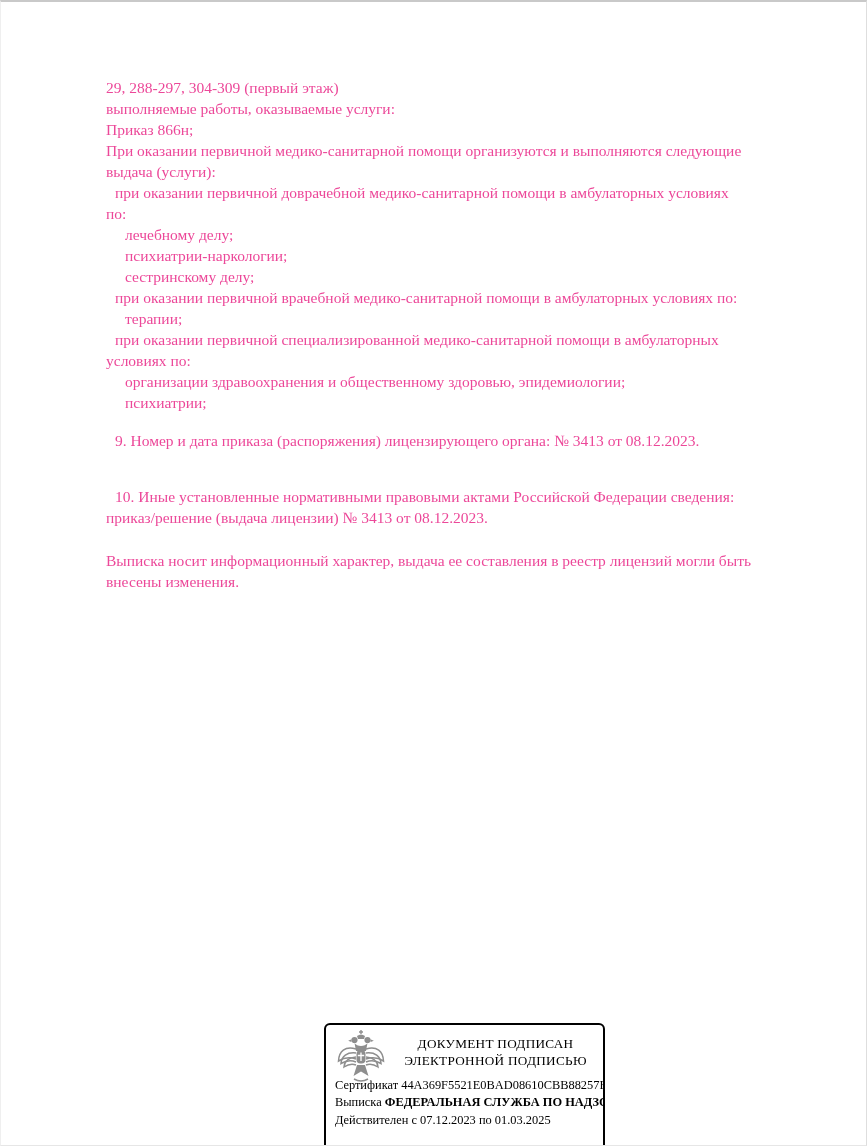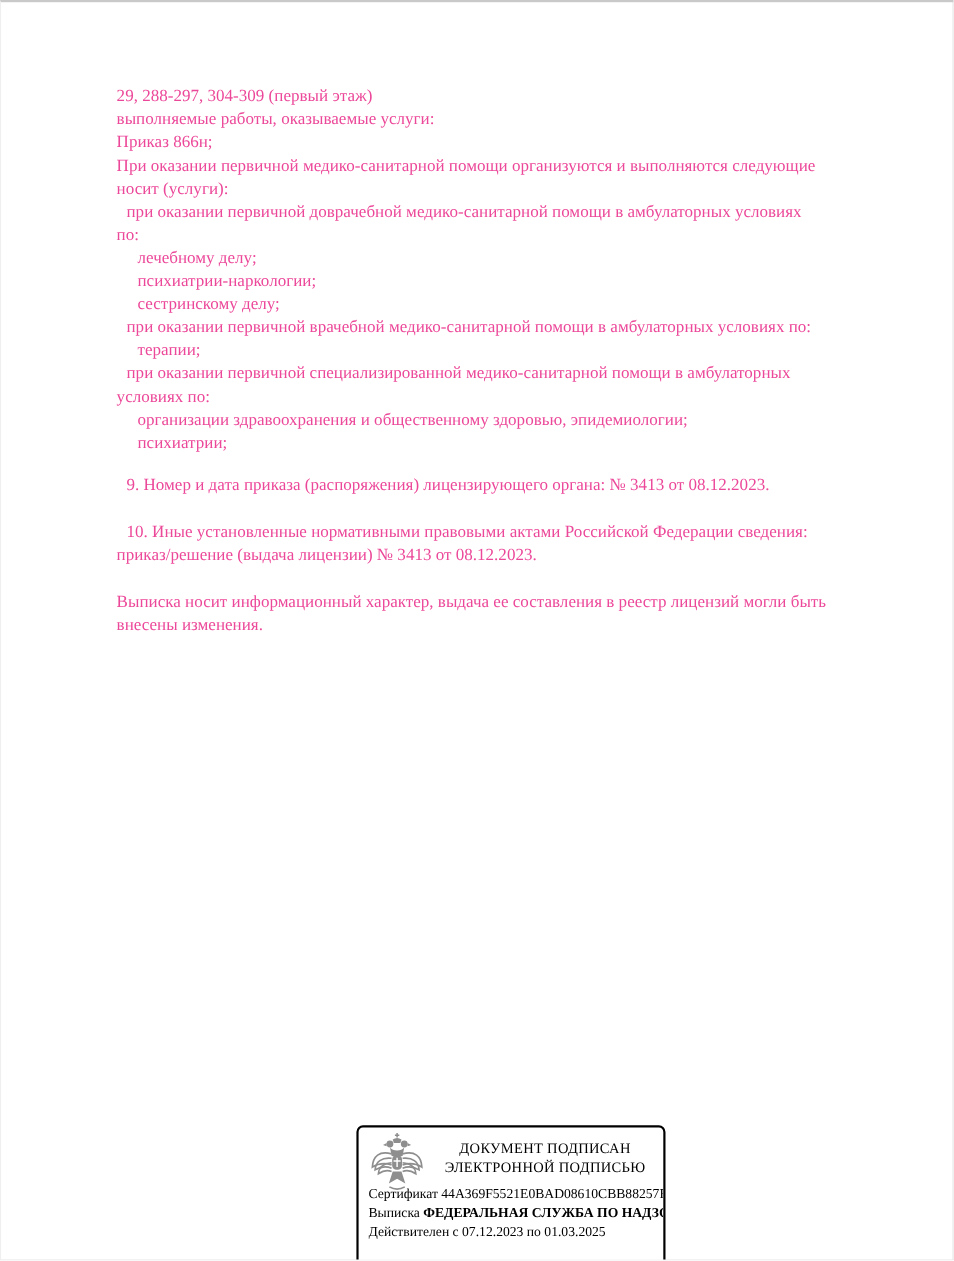--- a/index.html
+++ b/index.html
@@ -85,37 +85,37 @@
 <body>
 
 <div class="page">
 
   <div class="doc-body">
       <div class="paragraph" style="margin-top: 0px;">
         <div class="line indent-0">29, 288-297, 304-309 (первый этаж)</div>
         <div class="line indent-0">выполняемые работы, оказываемые услуги:</div>
         <div class="line indent-0">Приказ 866н;</div>
         <div class="line indent-0">При оказании первичной медико-санитарной помощи организуются и выполняются следующие</div>
-        <div class="line indent-0">носит (услуги):</div>
+        <div class="line indent-0">выдача (услуги):</div>
         <div class="line indent-1">при оказании первичной доврачебной медико-санитарной помощи в амбулаторных условиях</div>
         <div class="line indent-0">по:</div>
         <div class="line indent-2">лечебному делу;</div>
         <div class="line indent-2">психиатрии-наркологии;</div>
         <div class="line indent-2">сестринскому делу;</div>
         <div class="line indent-1">при оказании первичной врачебной медико-санитарной помощи в амбулаторных условиях по:</div>
         <div class="line indent-2">терапии;</div>
         <div class="line indent-1">при оказании первичной специализированной медико-санитарной помощи в амбулаторных</div>
         <div class="line indent-0">условиях по:</div>
         <div class="line indent-2">организации здравоохранения и общественному здоровью, эпидемиологии;</div>
         <div class="line indent-2">психиатрии;</div>
       </div>
       <div class="paragraph" style="margin-top: 17px;">
         <div class="line indent-1">9. Номер и дата приказа (распоряжения) лицензирующего органа: № 3413 от 08.12.2023.</div>
       </div>
-      <div class="paragraph" style="margin-top: 22px;">
+      <div class="paragraph" style="margin-top: 35px;">
         <div class="line indent-1">10. Иные установленные нормативными правовыми актами Российской Федерации сведения:</div>
         <div class="line indent-0">приказ/решение (выдача лицензии) № 3413 от 08.12.2023.</div>
       </div>
       <div class="paragraph" style="margin-top: 22px;">
         <div class="line indent-0">Выписка носит информационный характер, выдача ее составления в реестр лицензий могли быть</div>
         <div class="line indent-0">внесены изменения.</div>
       </div>
     </div>
 
   <div class="stamp">

